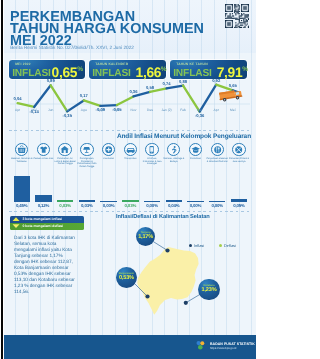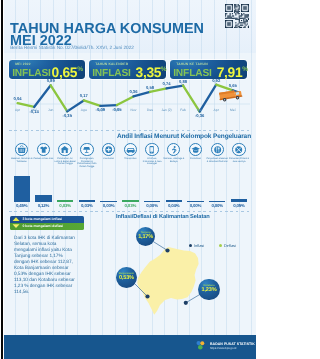--- a/index.html
+++ b/index.html
@@ -93,21 +93,21 @@
 </style>
 </head>
 <body>
 
 <div id="page">
   <div class="abs" id="edge"></div>
   <div class="abs" id="sheet">
     <div id="bgpattern"></div>
     <div id="header">
       <div id="hdr-pattern"></div>
-      <div id="title"><br><span>TAHUN HARGA KONSUMEN</span><br><span>MEI 2022</span></div>
+      <div id="title"><span>PERKEMBANGAN</span><br><span>TAHUN HARGA KONSUMEN</span><br><span>MEI 2022</span></div>
       <div id="subtitle">Berita Resmi Statistik No. 027/06/63/Th. XXVI, 2 Juni 2022</div>
       <svg id="qr" viewBox="0 0 21 21">
           <rect width="21" height="21" fill="#eaf2fa"></rect>
           <g fill="#102a43">
             <rect x="0" y="0" width="1" height="1"></rect>
             <rect x="0" y="1" width="1" height="1"></rect>
             <rect x="0" y="2" width="1" height="1"></rect>
             <rect x="0" y="3" width="1" height="1"></rect>
             <rect x="0" y="4" width="1" height="1"></rect>
             <rect x="0" y="5" width="1" height="1"></rect>
@@ -340,21 +340,21 @@
     </div>
     <div class="card" style="left:5.0px;width:75.5px;">
       <div class="kicker">MEI 2022</div>
       <div class="word">INFLASI</div>
       <div class="val" style="left:42.6px;">0,65</div>
       <div class="pct" style="left:68.3px;">%</div>
     </div>
     <div class="card" style="left:85.0px;width:76.5px;">
       <div class="kicker">TAHUN KALENDER</div>
       <div class="word">INFLASI</div>
-      <div class="val" style="left:46.6px;">3,35</div>
+      <div class="val" style="left:46.6px;">1,66</div>
       <div class="pct" style="left:71.8px;">%</div>
     </div>
     <div class="card" style="left:166.0px;width:77.0px;">
       <div class="kicker">TAHUN KE TAHUN</div>
       <div class="word">INFLASI</div>
       <div class="val" style="left:46.8px;">7,91</div>
       <div class="pct" style="left:72.2px;">%</div>
     </div>
     <svg class="abs" style="left:0;top:0;width:252px;height:335px;overflow:visible;">
       <line x1="6" y1="104.0" x2="246" y2="104.0" stroke="#c7ddee" stroke-width="0.6"></line>

